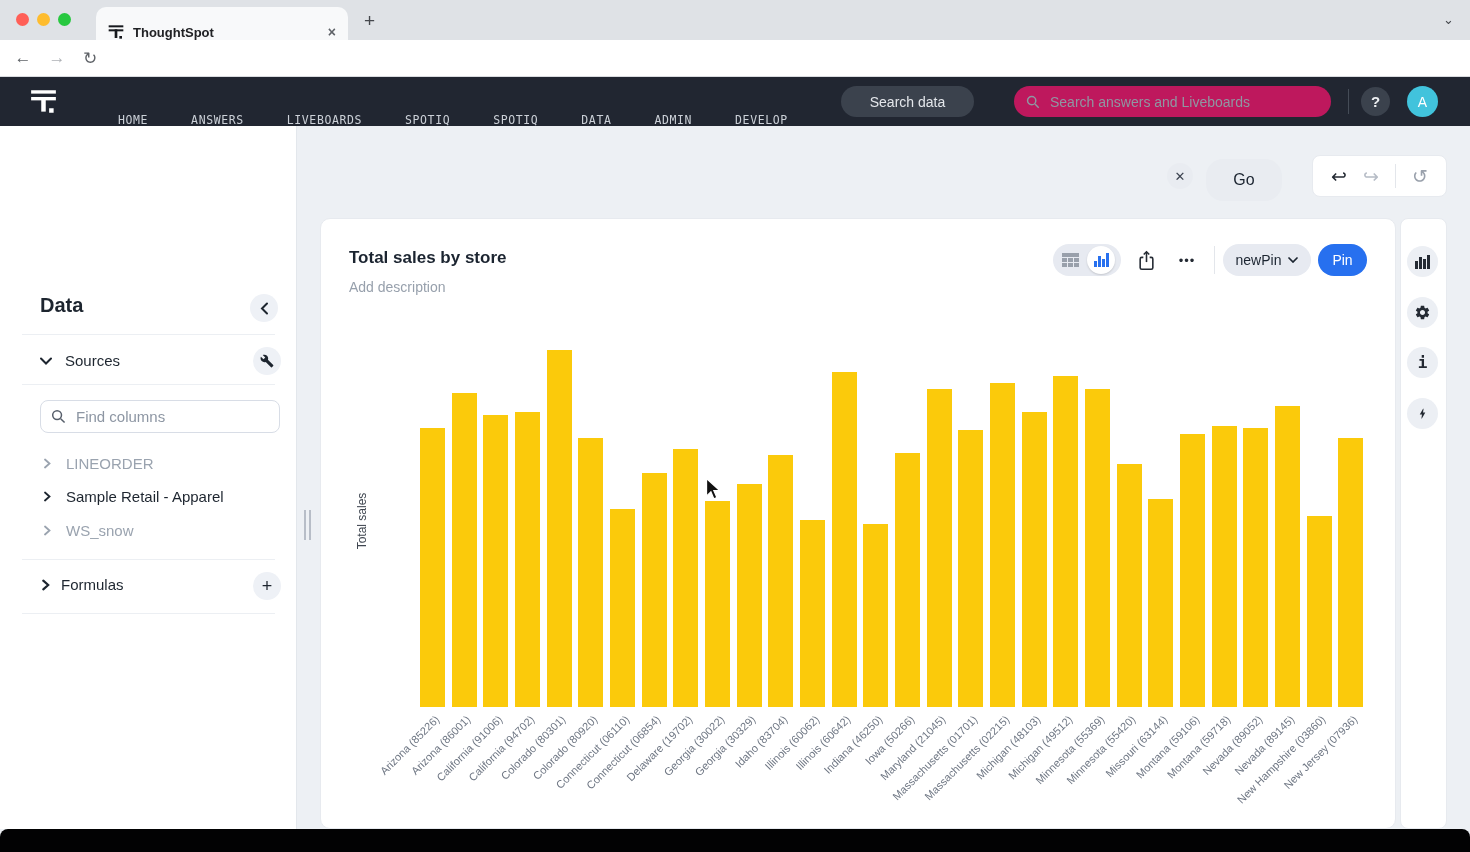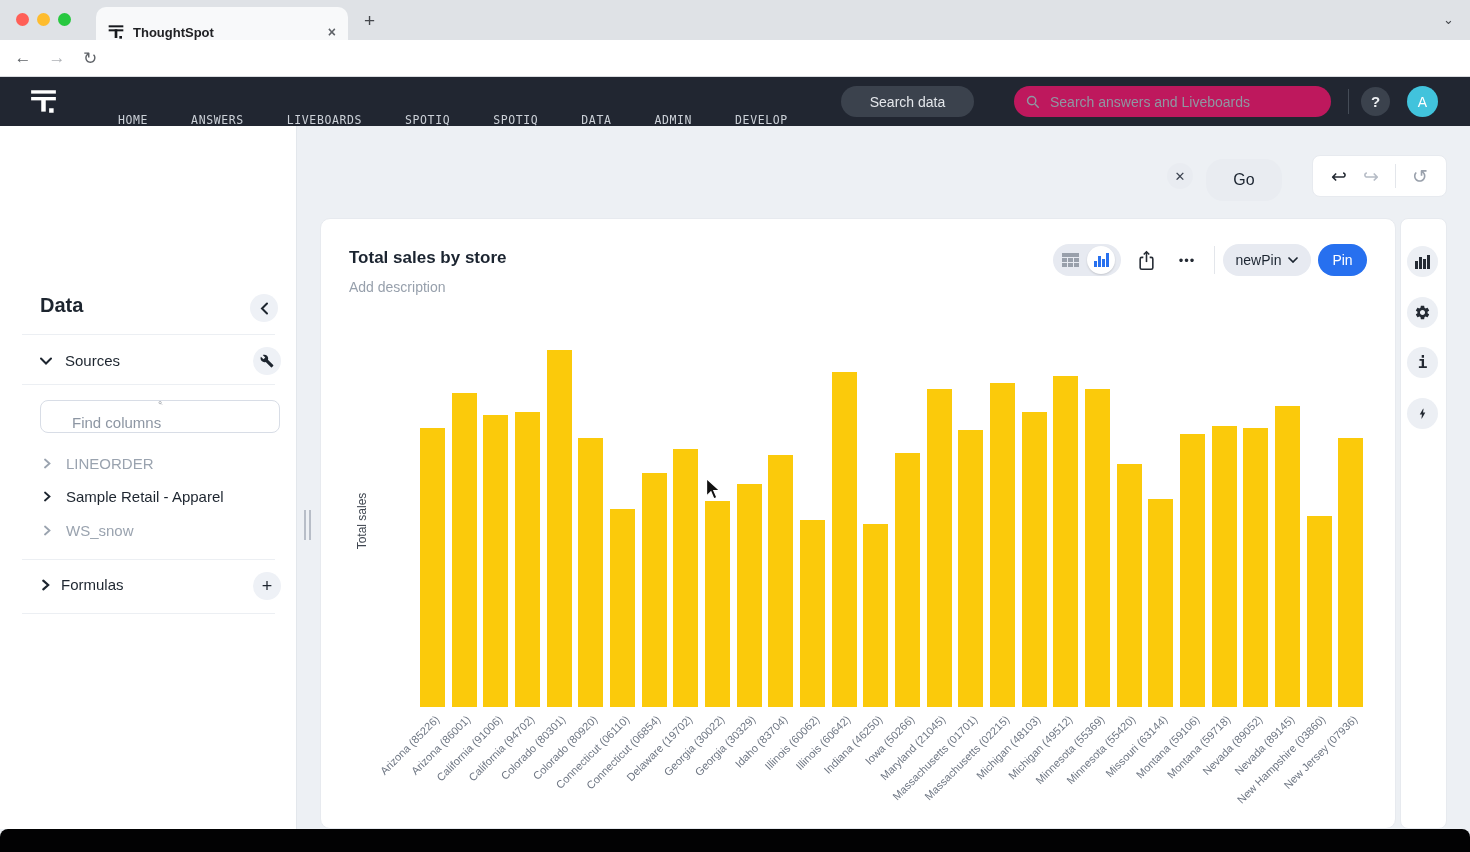--- a/index.html
+++ b/index.html
@@ -54,21 +54,21 @@
   .sidebar{position:absolute;left:0;top:126px;width:297px;height:703px;background:#fff;border-right:1px solid #e3e7ec;}
   .sb-title{position:absolute;left:40px;top:168px;font-size:20px;font-weight:700;color:#1d252f;}
   .sb-collapse{position:absolute;left:250px;top:168px;width:28px;height:28px;border-radius:50%;background:#eef1f6;
                display:flex;align-items:center;justify-content:center;}
   .sb-divider{position:absolute;left:22px;width:253px;height:1px;background:#eceff3;}
   .sb-row-label{font-size:15px;color:#1d252f;}
   .sb-sources{position:absolute;left:40px;top:226px;display:flex;align-items:center;gap:13px;}
   .sb-wrench{position:absolute;left:253px;top:221px;width:28px;height:28px;border-radius:50%;background:#eef1f6;
              display:flex;align-items:center;justify-content:center;}
   .findbox{position:absolute;left:40px;top:274px;width:240px;height:33px;border:1px solid #d8dde6;border-radius:8px;
-           display:flex;align-items:center;padding:0 10px;gap:8px;background:#fff;flex-direction:column;}
+           display:flex;align-items:center;padding:0 10px;gap:8px;background:#fff;}
   .findbox input{border:none;outline:none;font-size:15px;width:180px;color:#1d252f;
                  font-family:"Liberation Sans",sans-serif;}
   .findbox input::placeholder{color:#8d96a3;}
   .src-item{position:absolute;left:44px;display:flex;align-items:center;gap:15px;font-size:15px;}
   .src-muted{color:#9aa3af;}
   .src-active{color:#1d252f;font-weight:500;}
   .sb-formulas{position:absolute;left:42px;top:450px;display:flex;align-items:center;gap:11px;}
   .sb-plus{position:absolute;left:253px;top:446px;width:28px;height:28px;border-radius:50%;background:#eef1f6;
            color:#1d252f;font-size:18px;display:flex;align-items:center;justify-content:center;}
   .resize-handle{position:absolute;left:304px;top:510px;width:9px;height:30px;display:flex;gap:3px;}

